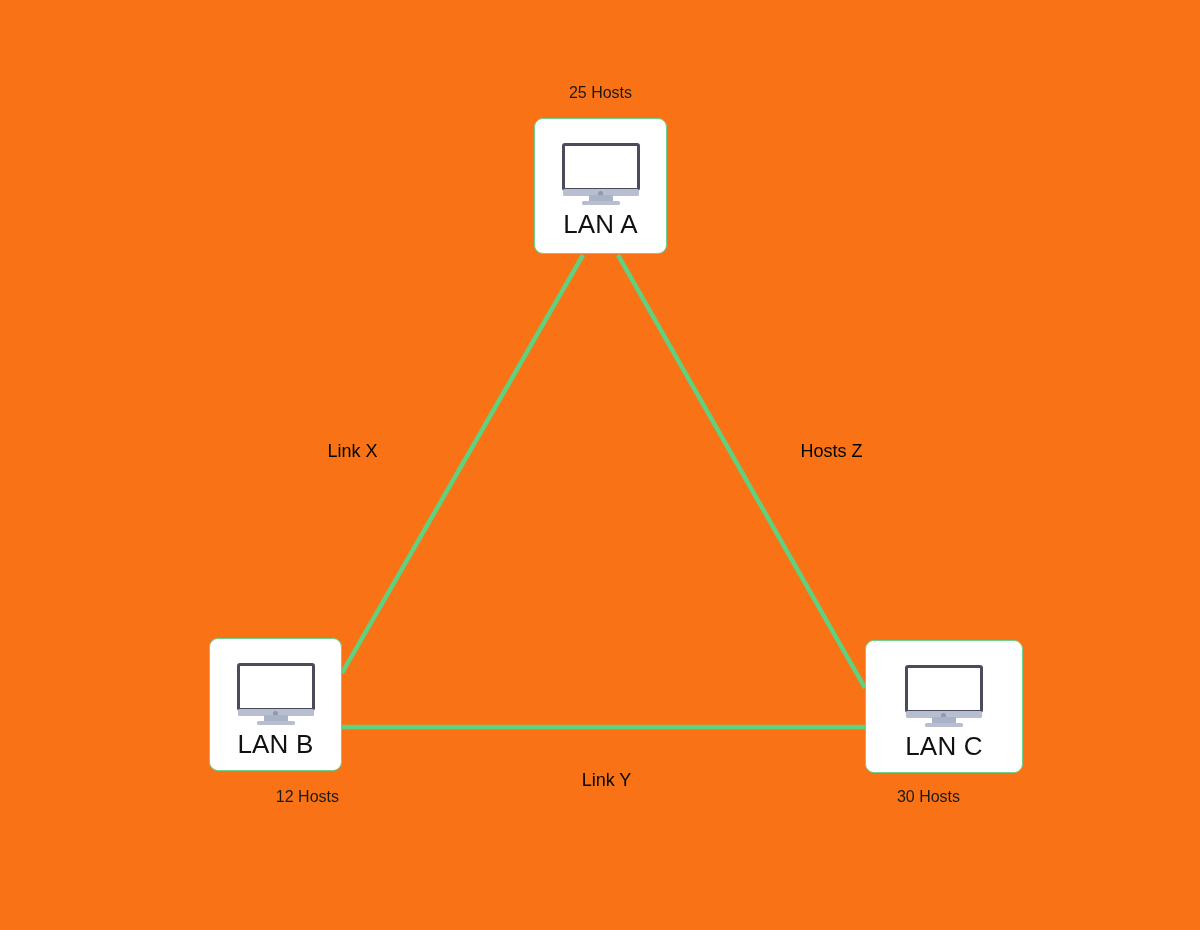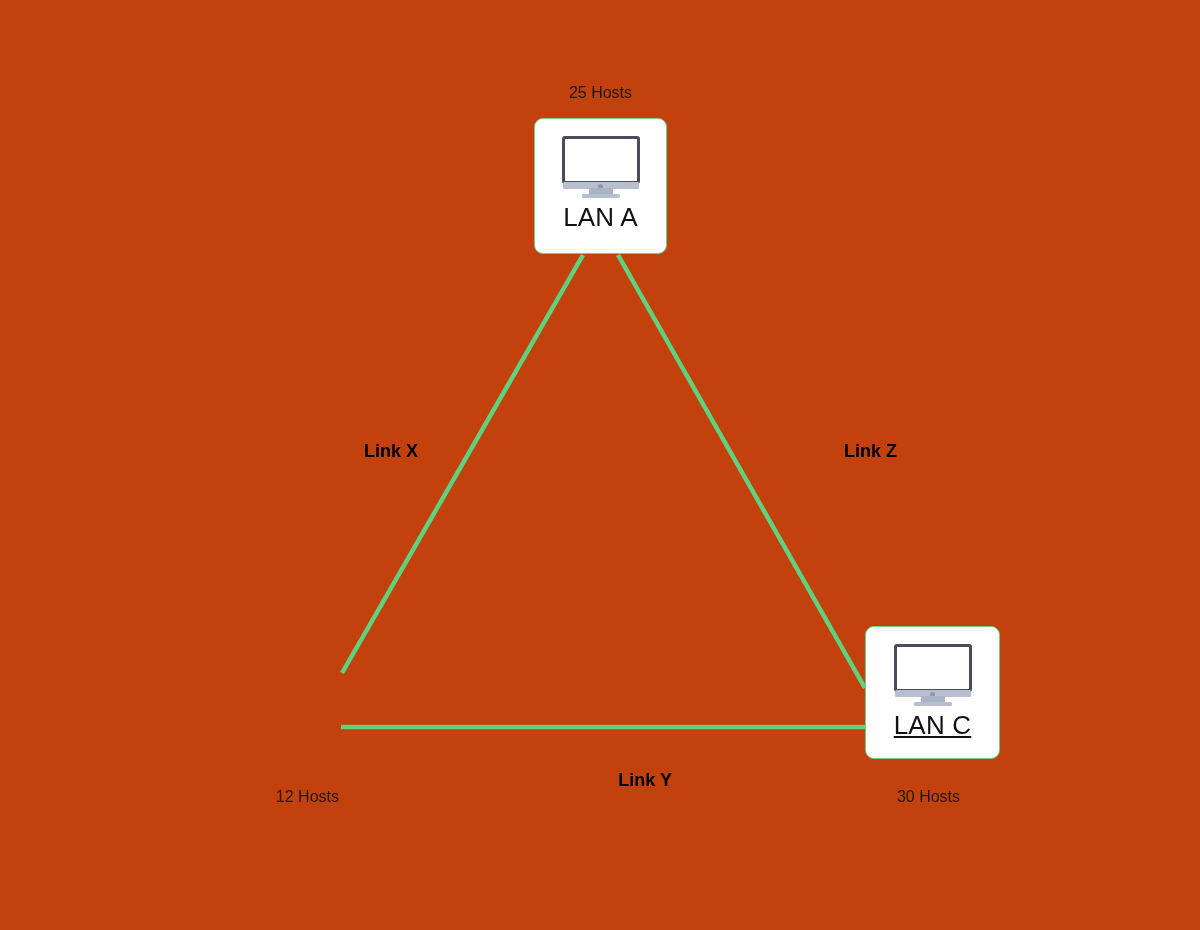--- a/index.html
+++ b/index.html
@@ -11,40 +11,40 @@
     width: 1200px; height: 930px;
     font-family: "Liberation Sans", sans-serif;
     color: #111111;
     overflow: hidden;
     position: relative;
   }
   #canvas {
     position: relative;
     width: 1200px;
     height: 930px;
-    background: #c2410c;
+    background: #f97316;
   }
   #links-layer {
     position: absolute;
     left: 0; top: 0;
     width: 1200px; height: 930px;
     pointer-events: none;
   }
 
   
   .node {
     position: absolute;
     border: 1.5px solid #6ed18c;
     border-radius: 9px;
     background: #ffffff;
     display: flex;
     flex-direction: column;
     align-items: center;
     justify-content: flex-start;
-    padding-top: 17px;
+    padding-top: 24px;
   }
   .node-label {
     font-size: 26px;
     font-weight: 400;
     letter-spacing: 0.2px;
     color: #111111;
     line-height: 1;
     margin-top: 8px;
   }
 
@@ -97,24 +97,24 @@
     font-weight: 400;
     color: #1a1a1a;
     white-space: nowrap;
     text-align: center;
   }
 
   
   .link-caption {
     position: absolute;
     font-size: 18px;
-    font-weight: 700;
+    font-weight: 400;
     color: #000000;
     white-space: nowrap;
-    text-align: right;
+    text-align: center;
   }
 </style>
 </head>
 <body>
 
 <div id="canvas">
 
   <svg id="links-layer" width="1200" height="930" viewBox="0 0 1200 930">
     <line x1="583" y1="255" x2="342" y2="673" stroke="#5fd17f" stroke-width="4.5" stroke-linecap="butt"></line>
     <line x1="618" y1="255" x2="865" y2="688" stroke="#5fd17f" stroke-width="4.5" stroke-linecap="butt"></line>
@@ -127,35 +127,45 @@
     <div class="monitor">
       <div class="mon-bezel"></div>
       <div class="mon-neckbar"></div>
       <div class="mon-dot"></div>
       <div class="mon-stand"></div>
       <div class="mon-base"></div>
     </div>
     <div class="node-label">LAN A</div>
   </div>
 
+  <div class="node" style="left:209px; top:638px; width:133px; height:133px;">
+    <div class="monitor">
+      <div class="mon-bezel"></div>
+      <div class="mon-neckbar"></div>
+      <div class="mon-dot"></div>
+      <div class="mon-stand"></div>
+      <div class="mon-base"></div>
+    </div>
+    <div class="node-label">LAN B</div>
+  </div>
 
   <div class="host-caption" style="left:206px; top:788px; width:133px;text-align:right;">12 Hosts</div>
 
-  <div class="node" style="left:865px; top:626px; width:135px; height:133px;text-decoration:underline;">
+  <div class="node" style="left:865px; top:640px; width:158px; height:133px;">
     <div class="monitor">
       <div class="mon-bezel"></div>
       <div class="mon-neckbar"></div>
       <div class="mon-dot"></div>
       <div class="mon-stand"></div>
       <div class="mon-base"></div>
     </div>
     <div class="node-label">LAN C</div>
   </div>
 
   <div class="host-caption" style="left:862px; top:788px; width:133px;">30 Hosts</div>
 
   <div class="link-caption" style="left:287px; top:441px; width:131px;">Link X</div>
 
   <div class="link-caption" style="left:541px; top:770px; width:131px;">Link Y</div>
 
-  <div class="link-caption" style="left:766px; top:441px; width:131px;">Link Z</div>
+  <div class="link-caption" style="left:766px; top:441px; width:131px;">Hosts Z</div>
 
 </div>
 
 </body></html>

